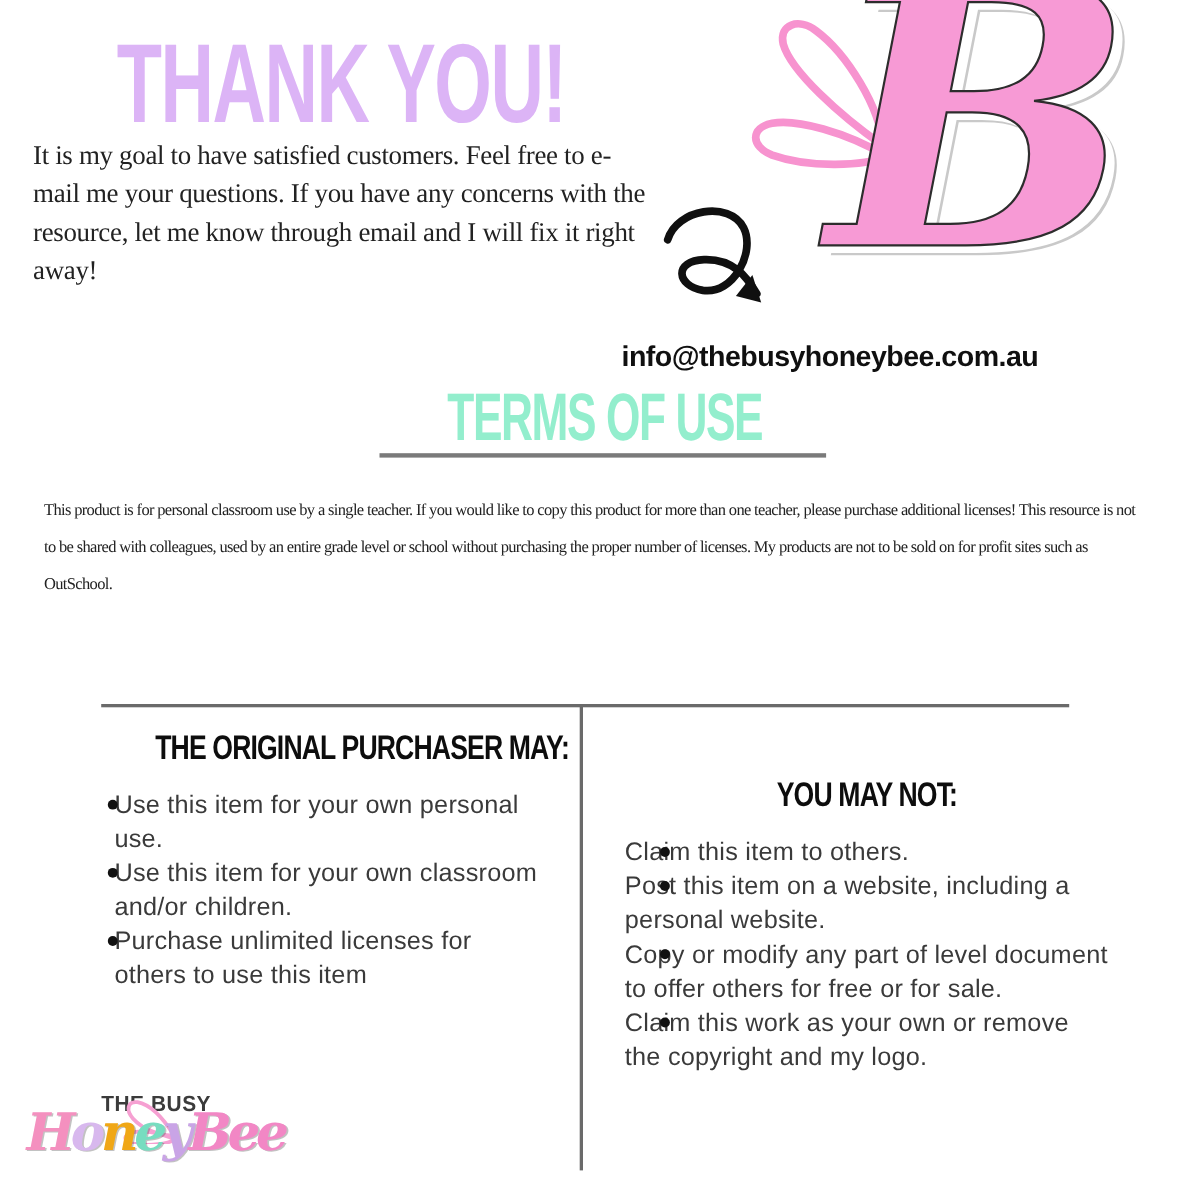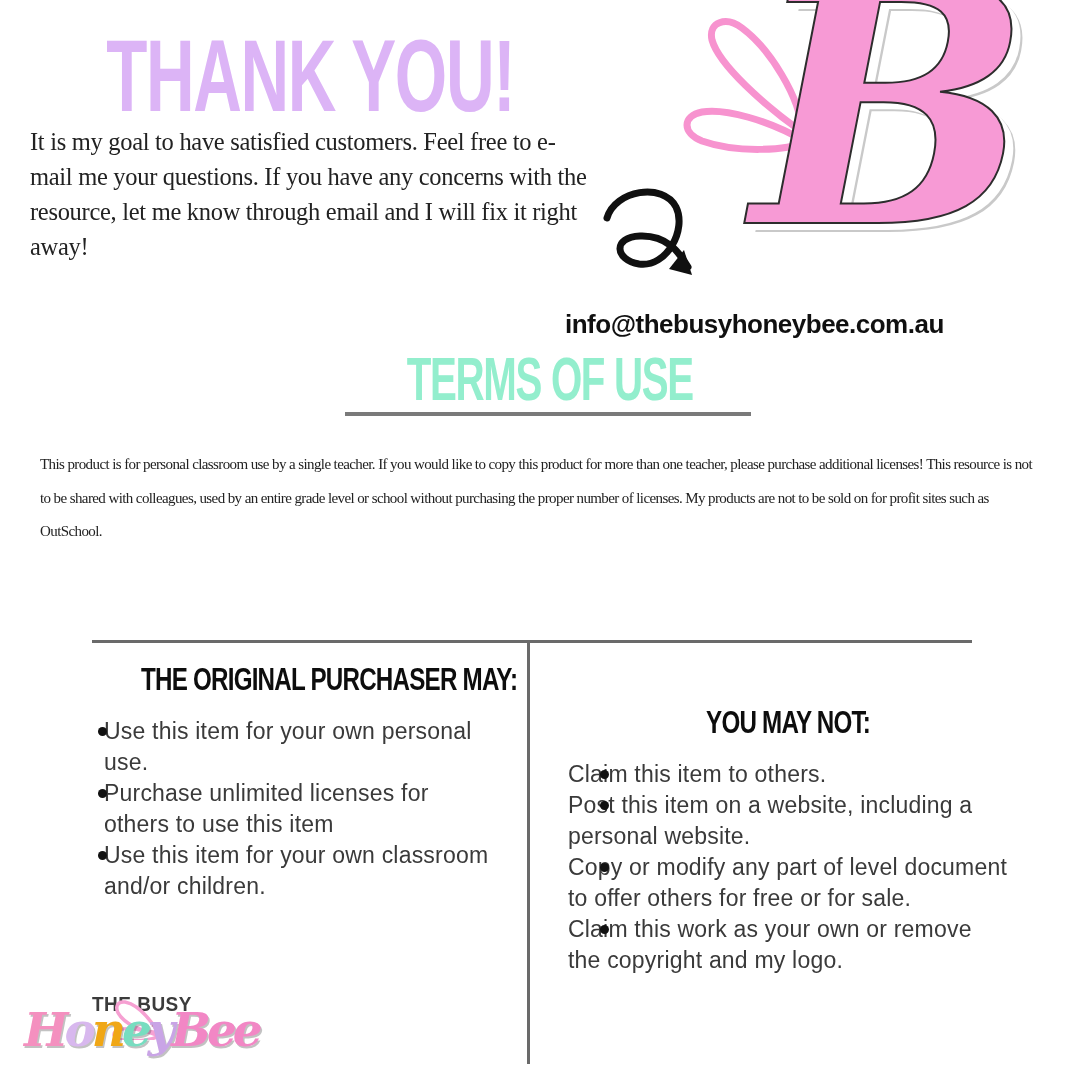--- a/index.html
+++ b/index.html
@@ -113,23 +113,23 @@
 <div class="abs" id="v-divider"></div>
 
 <div class="abs col" id="col-left">
   <div class="col-header">
     <span class="condense">THE ORIGINAL PURCHASER MAY:</span>
   </div>
   <ul class="bullets">
 
       <li class="bullet-item"><span>Use this item for your own personal use.</span></li>
 
+      <li class="bullet-item"><span>Use this item for your own classroom and/or children.</span></li>
+
       <li class="bullet-item"><span>Purchase unlimited licenses for others to use this item</span></li>
-
-      <li class="bullet-item"><span>Use this item for your own classroom and/or children.</span></li>
 
 
   </ul>
 </div>
 
 <div class="abs col" id="col-right">
   <div class="col-header">
     <span class="condense">YOU MAY NOT:</span>
   </div>
   <ul class="bullets">

